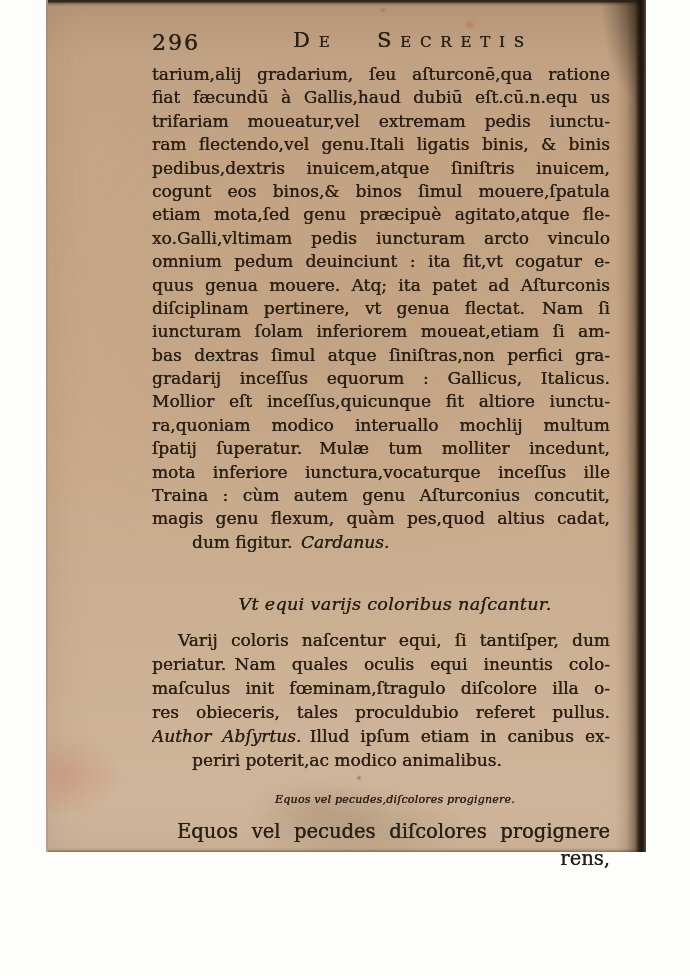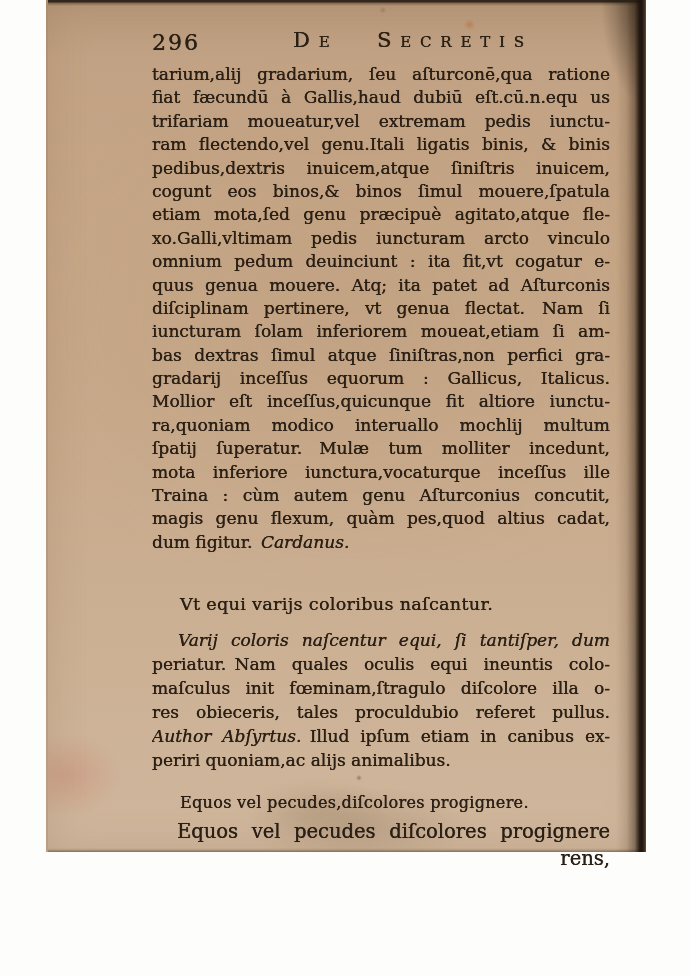--- a/index.html
+++ b/index.html
@@ -53,26 +53,26 @@
   .hdr-title{position:absolute;left:141px;top:28px;font-size:21px;
              font-variant:small-caps;letter-spacing:.42em;word-spacing:1.1em;}
   .para{position:absolute;left:0;width:100%;}
   .p1{top:63px;font-size:17px;}
   .p1 .line{height:23.4px;line-height:23.4px;}
   .p2{top:628px;font-size:17px;}
   .p2 .line{height:24px;line-height:24px;}
   .p3{top:818px;font-size:19.5px;}
   .p3 .line{height:27px;line-height:27px;}
   .line{overflow:hidden;text-align:justify;text-align-last:justify;}
-  .line.left{text-align:left;text-align-last:left;}
+  .line.left{text-align:left;text-align-last:left;margin-left:40px;}
   .line.right{text-align:right;text-align-last:right;}
   .heading{position:absolute;left:28px;width:calc(100% - 28px);
-           text-align:left;}
+           text-align:center;font-style:italic;}
   .h1{top:594px;font-size:17.5px;letter-spacing:.02em;}
-  .h2{top:793px;font-size:16px;letter-spacing:.02em;}
+  .h2{top:793px;font-size:11px;letter-spacing:.02em;}
   .it{font-style:italic;}
 </style>
 </head>
 <body>
 
 <div class="scan">
   <div class="paper">
 
     <div class="col">
       <div class="hdr-num">296</div>
@@ -98,26 +98,26 @@
           <div class="line"><span>ſpatij ſuperatur. Mulæ tum molliter incedunt,</span></div>
           <div class="line"><span>mota inferiore iunctura,vocaturque inceſſus ille</span></div>
           <div class="line"><span>Traina : cùm autem genu Aſturconius concutit,</span></div>
           <div class="line"><span>magis genu flexum, quàm pes,quod altius cadat,</span></div>
           <div class="line left"><span>dum figitur. </span><span class="it">Cardanus.</span></div>
         </div>
 
       <div class="heading h1">Vt equi varijs coloribus naſcantur.</div>
 
       <div class="para p2">
-          <div class="line" style="text-indent: 26px; font-style: italic;"><span>Varij coloris naſcentur equi, ſi tantiſper, dum</span></div>
+          <div class="line" style="text-indent: 26px;"><span>Varij coloris naſcentur equi, ſi tantiſper, dum</span></div>
           <div class="line"><span>periatur. Nam quales oculis equi ineuntis colo-</span></div>
           <div class="line"><span>maſculus init fœminam,ſtragulo diſcolore illa o-</span></div>
           <div class="line"><span>res obieceris, tales proculdubio referet pullus.</span></div>
           <div class="line"><span class="it">Author Abſyrtus.</span><span> Illud ipſum etiam in canibus ex-</span></div>
-          <div class="line left"><span>periri quoniam,ac alijs animalibus.</span></div>
+          <div class="line left"><span>periri poterit,ac modico animalibus.</span></div>
         </div>
 
       <div class="heading h2">Equos vel pecudes,diſcolores progignere.</div>
 
       <div class="para p3">
           <div class="line" style="text-indent: 25px;"><span>Equos vel pecudes diſcolores progignere quę-</span></div>
           <div class="line right"><span>rens,</span></div>
         </div>
     </div>
 

